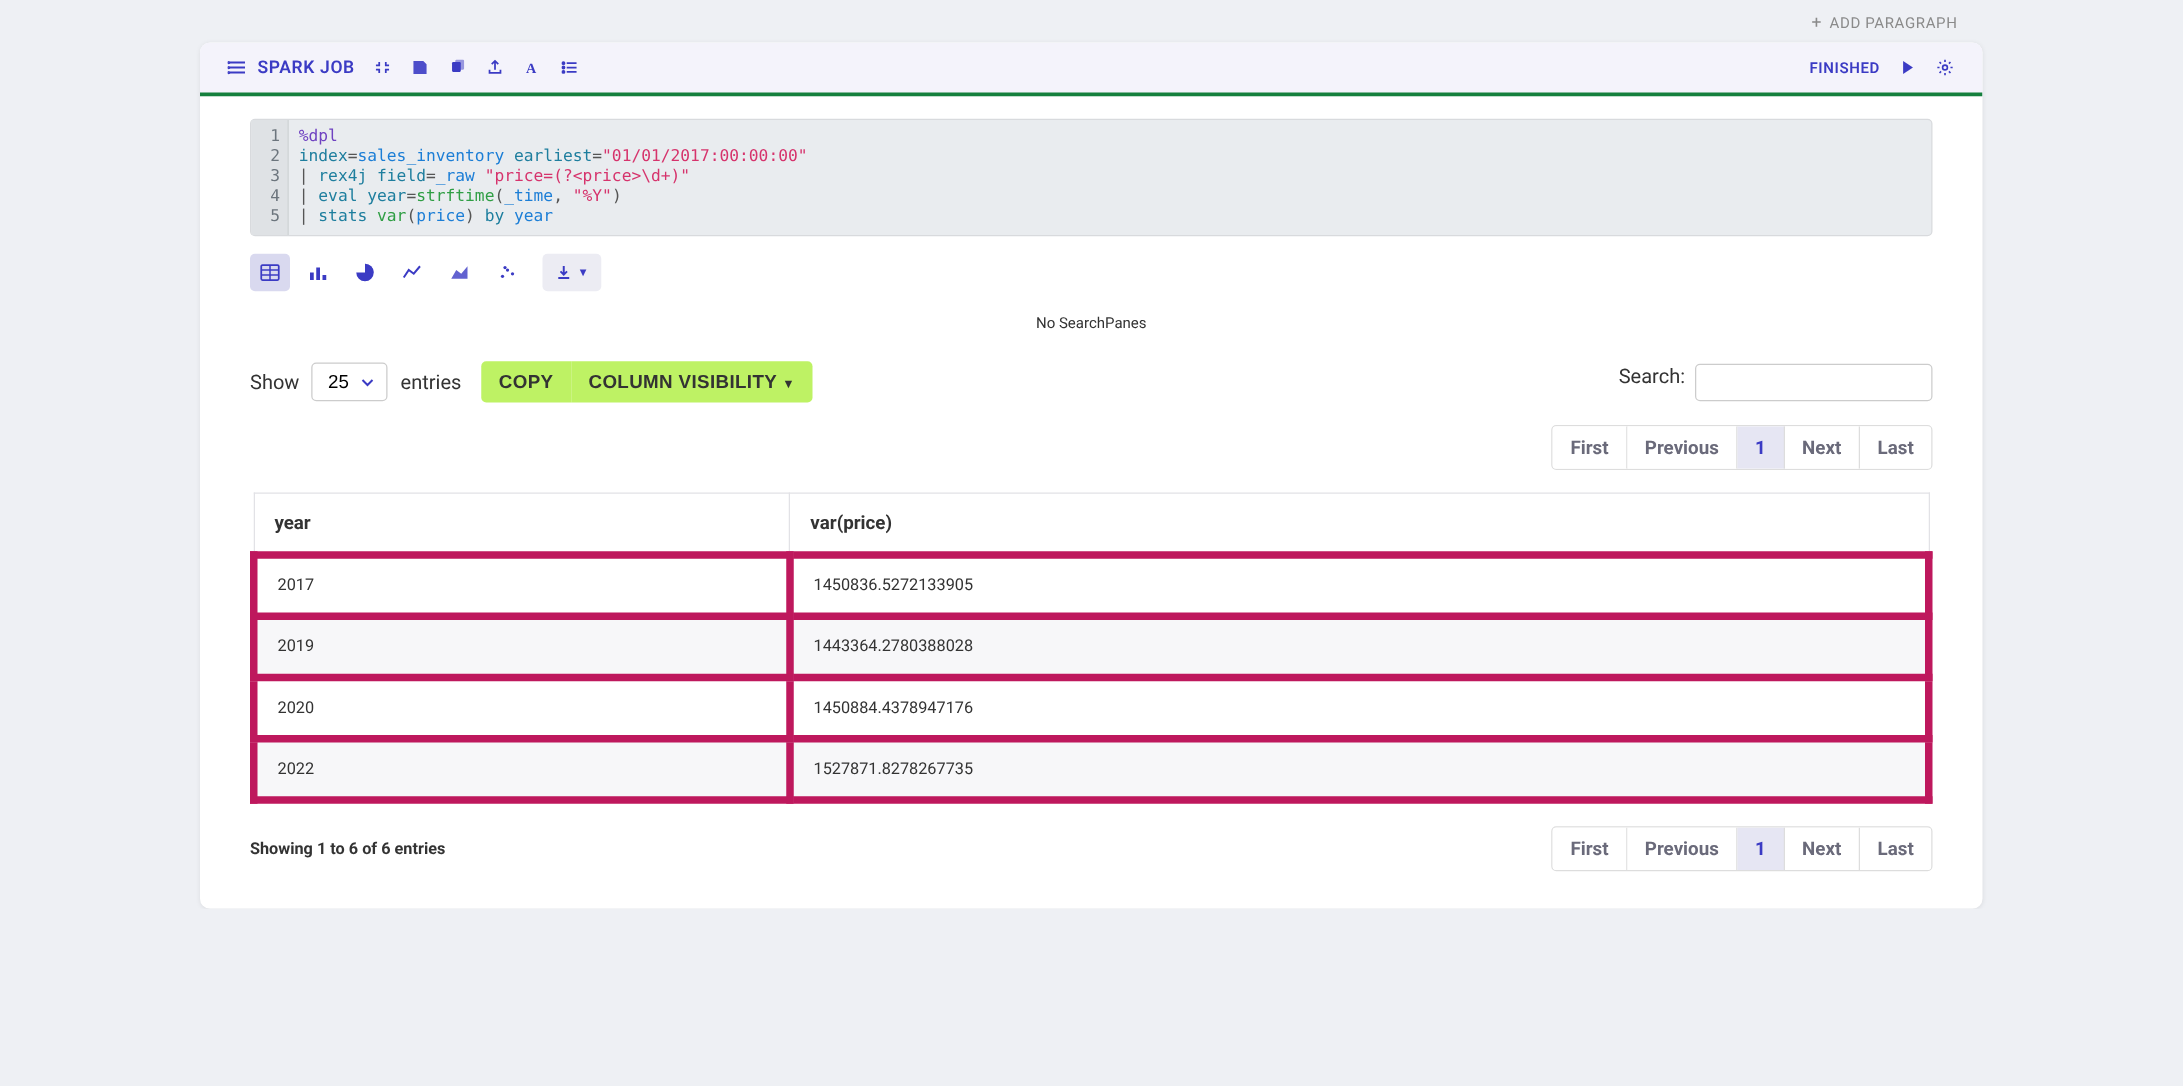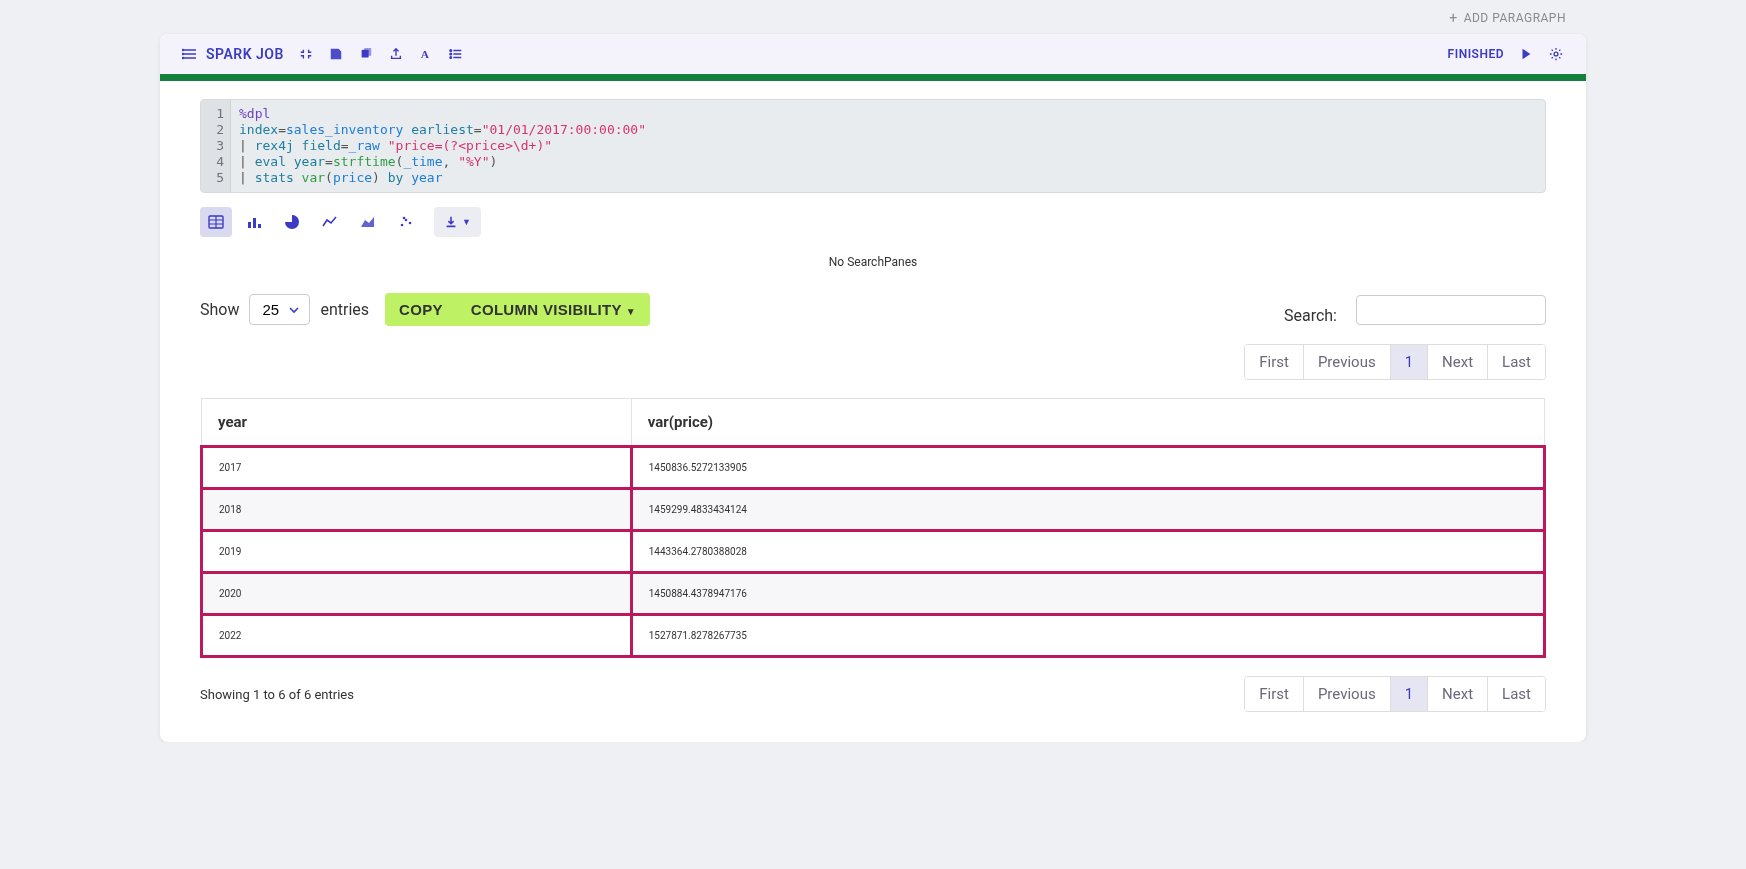--- a/index.html
+++ b/index.html
@@ -28,21 +28,21 @@
   border-radius: 8px;
   box-shadow: 0 1px 4px rgba(0,0,0,0.08);
   overflow: hidden;
 }
 .panel-header {
   display: flex;
   justify-content: space-between;
   align-items: center;
   padding: 12px 22px;
   background: #f4f3fb;
-  border-bottom: 7px solid #15803d;
+  border-bottom: 3px solid #15803d;
 }
 .header-left, .header-right { display: flex; align-items: center; gap: 14px; }
 .title-wrap { display: flex; align-items: center; gap: 8px; color: #3b3bc4; font-weight: 600; letter-spacing: 0.5px; }
 .icon { display: inline-flex; align-items: center; justify-content: center; width: 16px; height: 16px; color: #3b3bc4; }
 .status-label { color: #3b3bc4; font-size: 12px; font-weight: 600; letter-spacing: 0.5px; }
 .panel-body { padding: 0 40px 30px 40px; }
 .code-editor {
   display: flex;
   background: #e9ecef;
   border: 1px solid #d8dadd;
@@ -89,38 +89,38 @@
 .select-wrap select {
   appearance: none; border: 1px solid #ccc; border-radius: 4px; padding: 6px 30px 6px 12px; font-size: 15px; background: #fff;
 }
 .select-wrap .chev { position: absolute; right: 10px; top: 50%; transform: translateY(-50%); pointer-events: none; color: #3b3bc4; }
 .btn {
   background: #bef264; border: none; padding: 8px 14px; font-size: 15px; font-weight: 600; letter-spacing: 0.3px; cursor: pointer; color: #333;
 }
 .btn:first-of-type { border-radius: 4px 0 0 4px; }
 .btn:last-of-type { border-radius: 0 4px 4px 0; }
 .btn .caret { margin-left: 4px; font-size: 10px; }
-.controls-right { display: flex; align-items: flex-end; gap: 19px; font-size: 16px; }
+.controls-right { display: flex; align-items: flex-start; gap: 8px; font-size: 16px; }
 .controls-right input {
   border: 1px solid #ccc; border-radius: 4px; padding: 6px 10px; font-size: 14px; width: 190px;
 }
-.pagination-row { display: flex; justify-content: flex-end; margin-bottom: 18px; }
+.pagination-row { display: flex; justify-content: flex-end; margin-bottom: 18px; font-weight: bold; }
 .pagination-row.bottom { justify-content: space-between; align-items: center; margin-top: 18px; margin-bottom: 0; }
 .pagination { display: flex; border: 1px solid #ddd; border-radius: 4px; overflow: hidden; }
 .page-btn {
   padding: 8px 14px; border-right: 1px solid #ddd; background: #fff; color: #6a6a7a; font-size: 15px; cursor: pointer;
 }
 .page-btn:last-child { border-right: none; }
 .page-btn.active { background: #e6e6f3; color: #3b3bc4; }
 .info-text { font-size: 13px; color: #333; }
 table.data { width: 100%; border-collapse: collapse; border: 1px solid #e2e2e6; }
 table.data th {
   text-align: left; font-weight: 700; padding: 14px 16px; border: 1px solid #e2e2e6; background: #fff; font-size: 15px;
 }
-table.data td { padding: 14px 16px; border: 3px solid #be185d; font-size: 10px; color: #333; }
+table.data td { padding: 14px 16px; border: 6px solid #be185d; font-size: 13px; color: #333; }
 table.data tbody tr:nth-child(odd) { background: #fff; }
 table.data tbody tr:nth-child(even) { background: #f7f7f9; }
 .plus { font-size: 14px; line-height: 1; }
 svg { display: block; }
 </style>
 </head>
 <body>
 
 <div class="add-paragraph-bar">
   <span class="add-paragraph">
@@ -316,24 +316,20 @@
           <th style="width:32%">year</th>
           <th>var(price)</th>
         </tr>
       </thead>
       <tbody>
         <tr>
             <td>2017</td>
             <td>1450836.5272133905</td>
           </tr>
         <tr>
-            <td>2018</td>
-            <td>1459299.4833434124</td>
-          </tr>
-        <tr>
             <td>2019</td>
             <td>1443364.2780388028</td>
           </tr>
         <tr>
             <td>2020</td>
             <td>1450884.4378947176</td>
           </tr>
         <tr>
             <td>2022</td>
             <td>1527871.8278267735</td>

